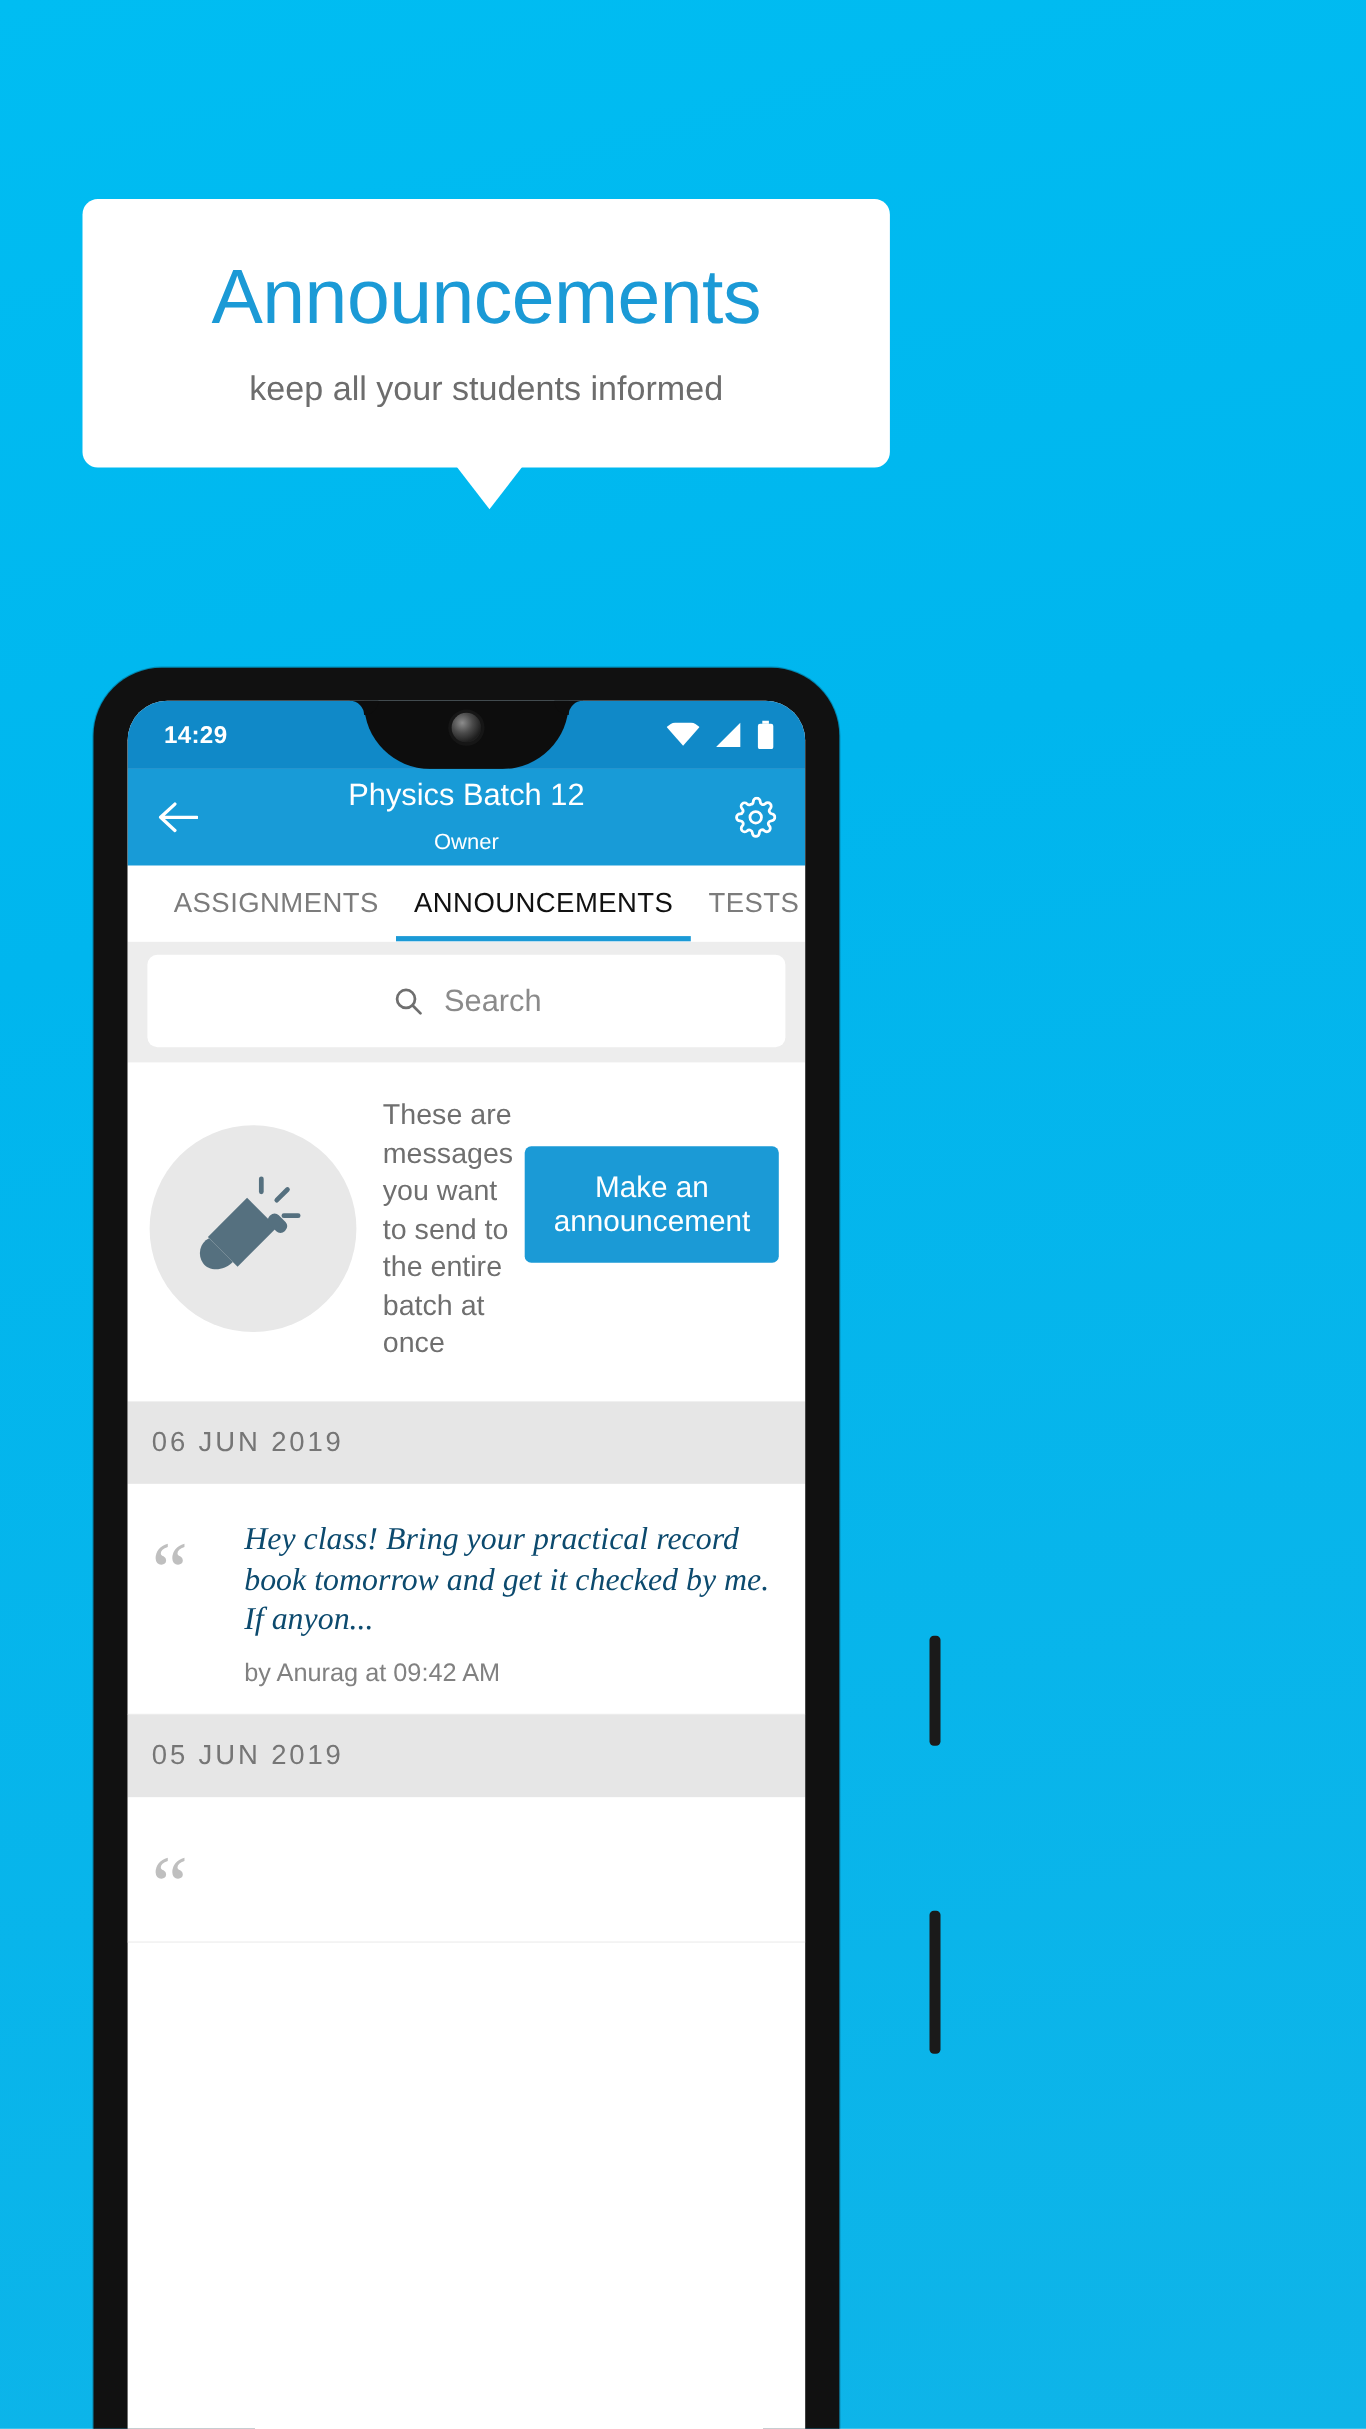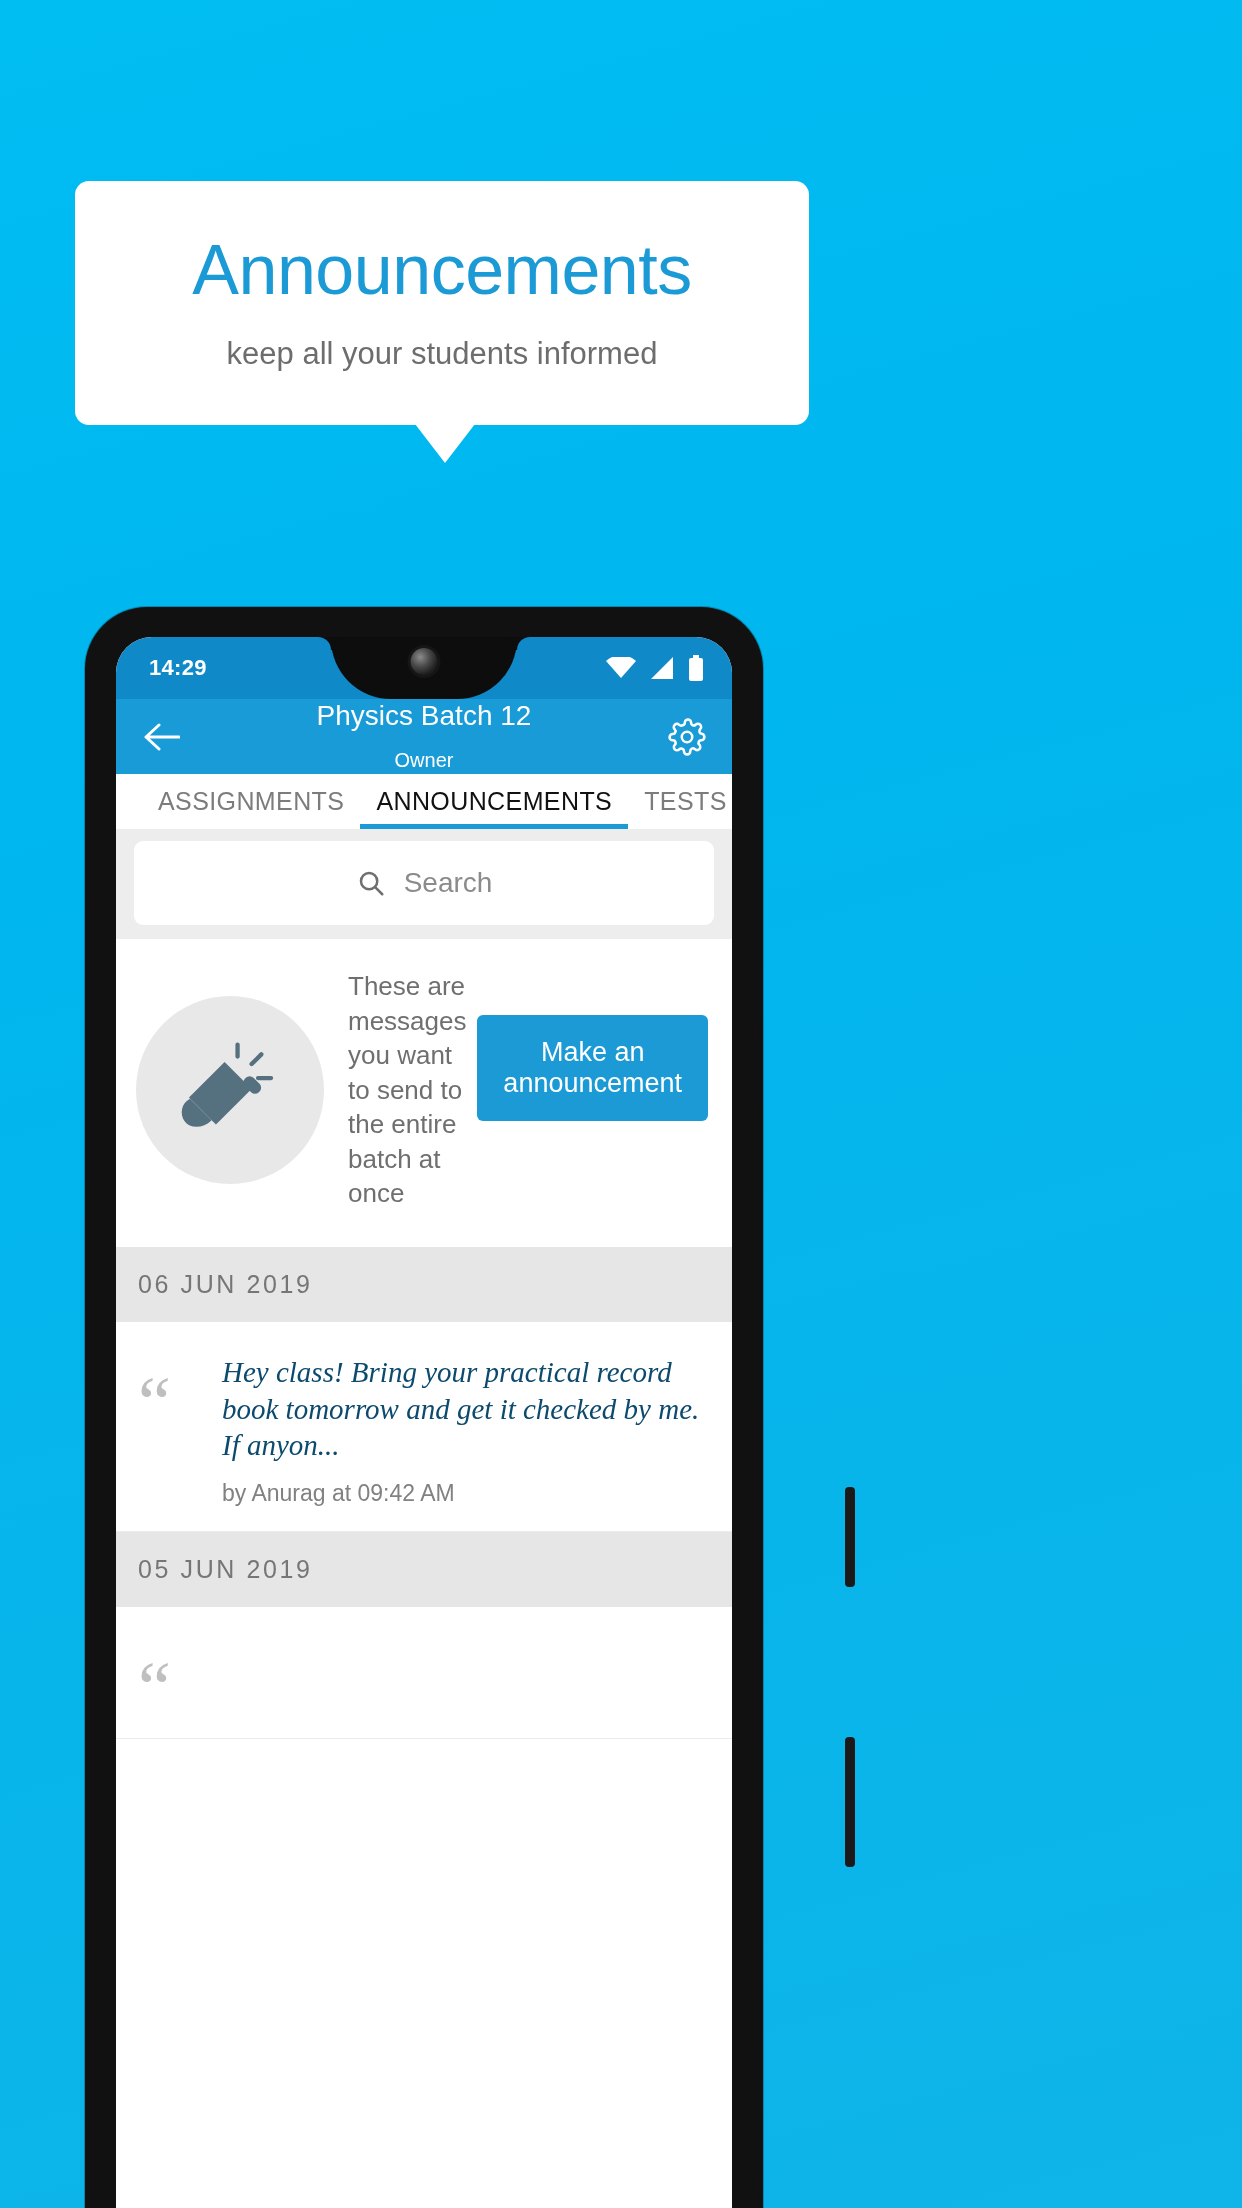--- a/index.html
+++ b/index.html
@@ -84,32 +84,32 @@
   #notch:after  { right:-26px; box-shadow:-13px -13px 0 0 #0d0d0d; border-radius:50%; }
   #camera {
     position:absolute; left:50%; transform:translateX(-50%); top:11px;
     width:27px; height:27px; border-radius:50%;
     background:radial-gradient(circle at 36% 34%, #8c8c8c 0%, #4a4a4a 38%, #1d1d1d 72%, #2e2e2e 100%);
     box-shadow:0 0 0 3px #161616;
   }
 
   
   #app-bar {
-    position:relative; height:75px; background:#189bd7;
+    position:relative; height:88px; background:#189bd7;
     display:flex; align-items:center; padding:0 22px;
   }
   #back-icon { width:46px; display:flex; align-items:center; justify-content:center; cursor:pointer; }
   #appbar-titles { flex:1; display:flex; flex-direction:column; align-items:center; }
   #appbar-title { color:#fff; font-size:28px; font-weight:400; line-height:1.1; }
   #appbar-sub { color:#fff; font-size:20px; font-weight:400; margin-top:17px; }
   #gear-icon { width:46px; display:flex; align-items:center; justify-content:center; cursor:pointer; }
 
   
   #tabs {
-    position:relative; height:55px; background:#ffffff;
+    position:relative; height:69px; background:#ffffff;
     display:flex; align-items:center; padding-left:26px;
     overflow:hidden;
   }
   .tab {
     font-size:25px; letter-spacing:.4px; color:#7c7c7c;
     white-space:nowrap; padding:0 16px; height:100%;
     display:flex; align-items:center; position:relative; cursor:pointer;
   }
   .tab.active { color:#111111; font-weight:400; }
   .tab.active:after {

